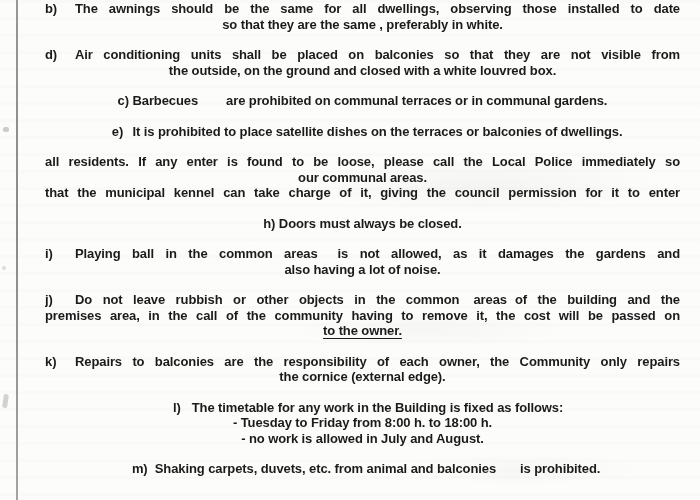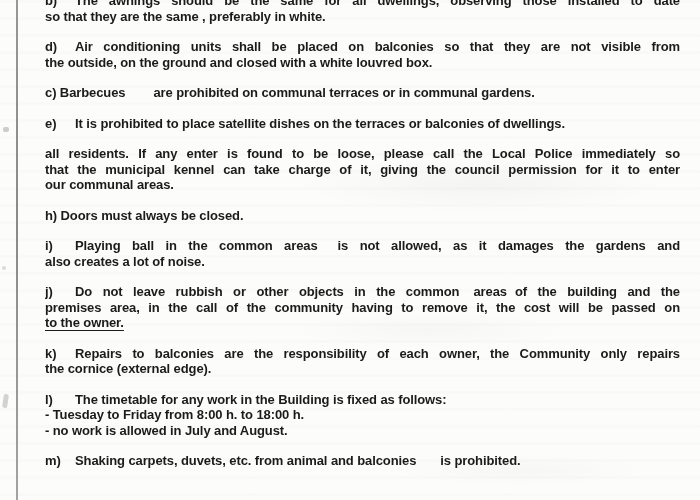--- a/index.html
+++ b/index.html
@@ -32,26 +32,26 @@
     left: 16px; top: 0; bottom: 0;
     width: 2px;
     background: linear-gradient(180deg, #979797, #8a8a8a 45%, #a3a3a3);
   }
   .smudge { position: absolute; border-radius: 2px; }
   .s1 { left: 3px; top: 127px; width: 6px; height: 5px;  background: #cccccc; }
   .s2 { left: 2px; top: 266px; width: 4px; height: 4px;  background: #dadada; }
   .s3 { left: 3px; top: 394px; width: 5px; height: 14px; background: #d2d2d2; transform: rotate(8deg); }
   .doc {
     position: absolute;
-    left: 45px; top: 0;
+    left: 45px; top: 8px;
     width: 635px;
   }
   .para { margin-bottom: 15px; }
   .para:first-child { margin-top: -7px; }
-  .line { line-height: 15.5px; overflow: hidden; white-space: normal; }
+  .line { line-height: 15.5px; overflow: hidden; white-space: normal; text-align: center; }
   .just { text-align: justify; text-align-last: justify; }
   .letter { display: inline-block; width: 30px; }
   .gap { display: inline-block; height: 1px; }
   .u {
     text-decoration: underline;
     text-decoration-thickness: 1.8px;
     text-underline-offset: 2.5px;
     text-decoration-color: #1b1b1b;
   }
 </style>
@@ -73,29 +73,29 @@
         <div class="line"><span>the outside, on the ground and closed with a white louvred box.</span></div>
       </div>
       <div class="para">
         <div class="line"><span>c) Barbecues</span><span class="gap" style="width: 28px;"></span><span>are prohibited on communal terraces or in communal gardens.</span></div>
       </div>
       <div class="para">
         <div class="line"><span class="letter">e)</span><span>It is prohibited to place satellite dishes on the terraces or balconies of dwellings.</span></div>
       </div>
       <div class="para">
         <div class="line just"><span>all residents. If any enter is found to be loose, please call the Local Police immediately so</span></div>
+        <div class="line"><span>our communal areas.</span></div>
         <div class="line just"><span>that the municipal kennel can take charge of it, giving the council permission for it to enter</span></div>
-        <div class="line"><span>our communal areas.</span></div>
       </div>
       <div class="para">
         <div class="line"><span>h) Doors must always be closed.</span></div>
       </div>
       <div class="para">
         <div class="line just"><span class="letter">i)</span><span>Playing ball in the common areas</span><span class="gap" style="width: 20px;"></span><span>is not allowed, as it damages the gardens and</span></div>
-        <div class="line"><span>also creates a lot of noise.</span></div>
+        <div class="line"><span>also having a lot of noise.</span></div>
       </div>
       <div class="para">
         <div class="line just"><span class="letter">j)</span><span>Do not leave rubbish or other objects in the common</span><span class="gap" style="width: 14px;"></span><span>areas</span><span class="gap" style="width: 8px;"></span><span>of the building and the</span></div>
         <div class="line just"><span>premises area, in the call of </span><span class="u">the community having to remove it, the cost will be passed on</span></div>
         <div class="line"><span class="u">to the owner.</span></div>
       </div>
       <div class="para">
         <div class="line just"><span class="letter">k)</span><span>Repairs to balconies are the responsibility of each owner, the Community only repairs</span></div>
         <div class="line"><span>the cornice (external edge).</span></div>
       </div>

